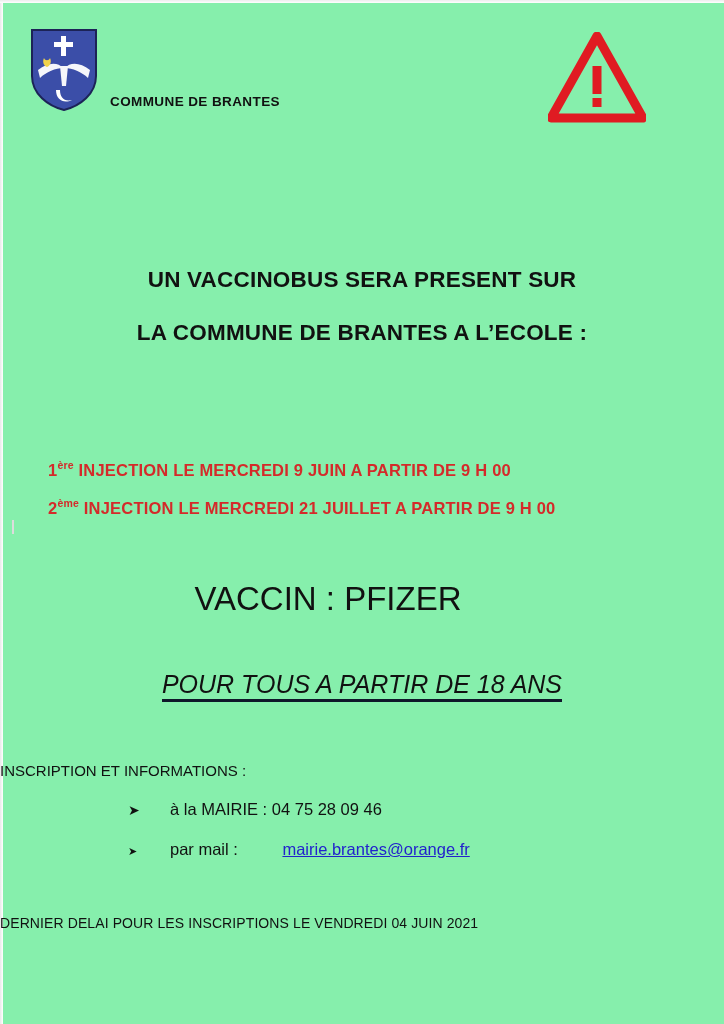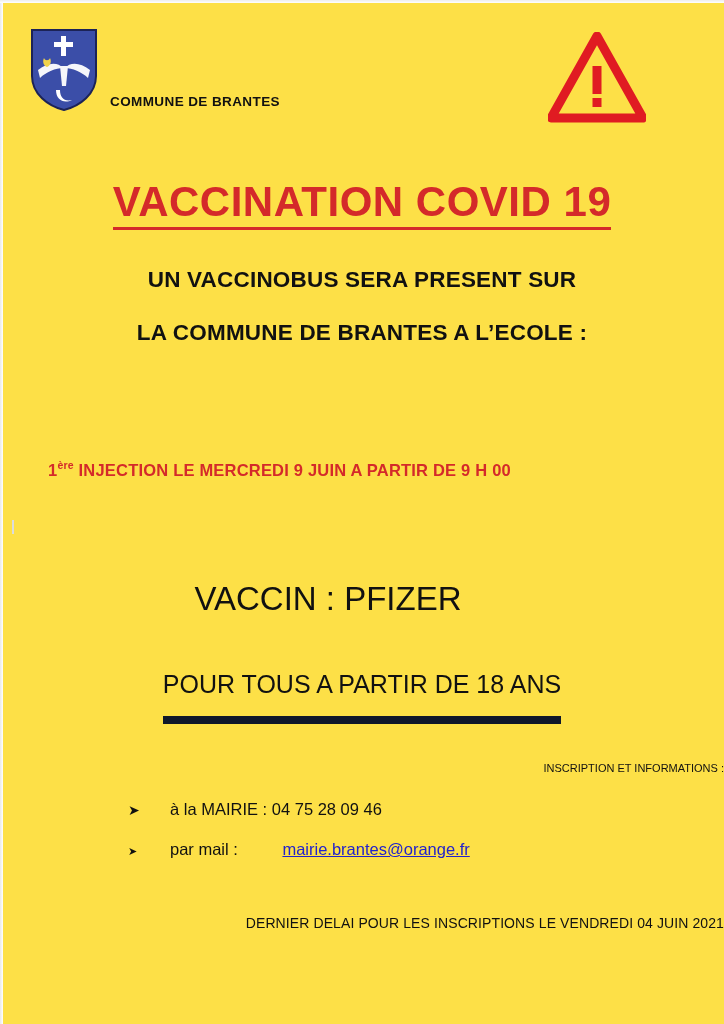--- a/index.html
+++ b/index.html
@@ -12,21 +12,21 @@
     height: 1024px;
     font-family: "Liberation Sans", sans-serif;
     color: #000000;
     overflow: hidden;
     position: relative;
   }
   .page {
     position: relative;
     width: 724px;
     height: 1024px;
-    background: #fde047;
+    background: #86efac;
     box-sizing: border-box;
   }
 
   
   .header {
     position: absolute;
     top: 24px;
     left: 0;
     width: 724px;
     height: 120px;
@@ -119,32 +119,33 @@
   .forall {
     position: absolute;
     top: 670px;
     left: 0;
     width: 724px;
     text-align: center;
     font-size: 25px;
     color: #111;
   }
   .forall span {
-    border-bottom: 8px solid #0f172a;
-    padding-bottom: 18px;
+    border-bottom: 3px solid #0f172a;
+    padding-bottom: 1px;
+    font-style: italic;
   }
 
   
   .info-head {
     position: absolute;
     top: 762px;
     left: 0;
     width: 724px;
-    text-align: right;
-    font-size: 11px;
+    text-align: left;
+    font-size: 15px;
     color: #111;
   }
   .bullet-row {
     position: absolute;
     left: 128px;
     font-size: 16.5px;
     color: #111;
     white-space: nowrap;
   }
   .bullet-row .arrow {
@@ -161,21 +162,21 @@
     color: #2222cc;
     text-decoration: underline;
     margin-left: 40px;
   }
 
   .deadline {
     position: absolute;
     top: 915px;
     left: 0;
     width: 724px;
-    text-align: right;
+    text-align: left;
     font-size: 14px;
     color: #111;
     letter-spacing: 0.1px;
   }
 
   
   .scan-edge-left {
     position: absolute;
     left: 0; top: 0;
     width: 3px; height: 1024px;
@@ -232,31 +233,31 @@
 
     <div class="warning">
       <svg width="98" height="92" viewBox="0 0 98 92">
         <path d="M49 4 L95 86 H3 Z" fill="none" stroke="#e01b22" stroke-width="9" stroke-linejoin="round"></path>
         <rect x="44.5" y="34" width="9" height="28" fill="#e01b22"></rect>
         <rect x="44.5" y="66" width="9" height="9" fill="#e01b22"></rect>
       </svg>
     </div>
   </div>
 
-  <div class="title-main">
-    <span>VACCINATION COVID 19</span>
-  </div>
 
   <div class="subtitle l1">UN VACCINOBUS SERA PRESENT SUR</div>
   <div class="subtitle l2">LA COMMUNE DE BRANTES A L’ECOLE :</div>
 
   <div class="inj one">
     <span>1</span><sup>ère</sup><span> INJECTION LE MERCREDI 9 JUIN A PARTIR DE 9 H 00</span>
   </div>
 
+  <div class="inj two">
+    <span>2</span><sup>ème</sup><span> INJECTION LE MERCREDI 21 JUILLET A PARTIR DE 9 H 00</span>
+  </div>
 
   <div class="vaccine">VACCIN : PFIZER</div>
 
   <div class="forall">
     <span>POUR TOUS A PARTIR DE 18 ANS</span>
   </div>
 
   <div class="info-head">INSCRIPTION ET INFORMATIONS :</div>
 
   <div class="bullet-row r1">

